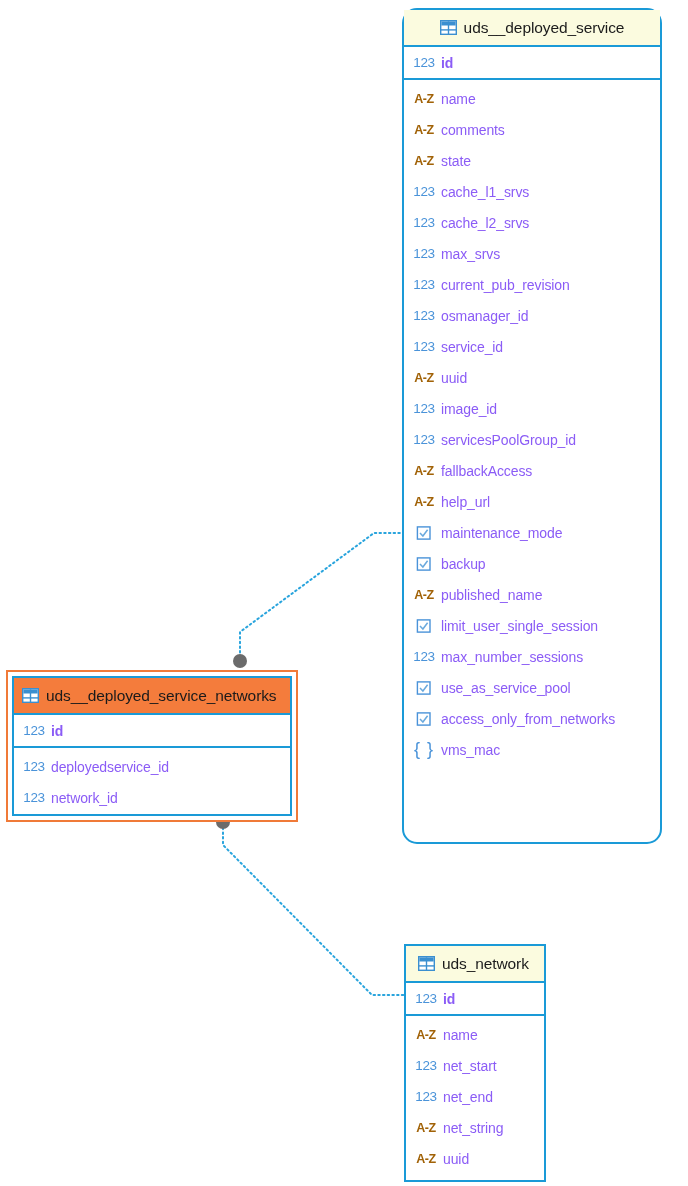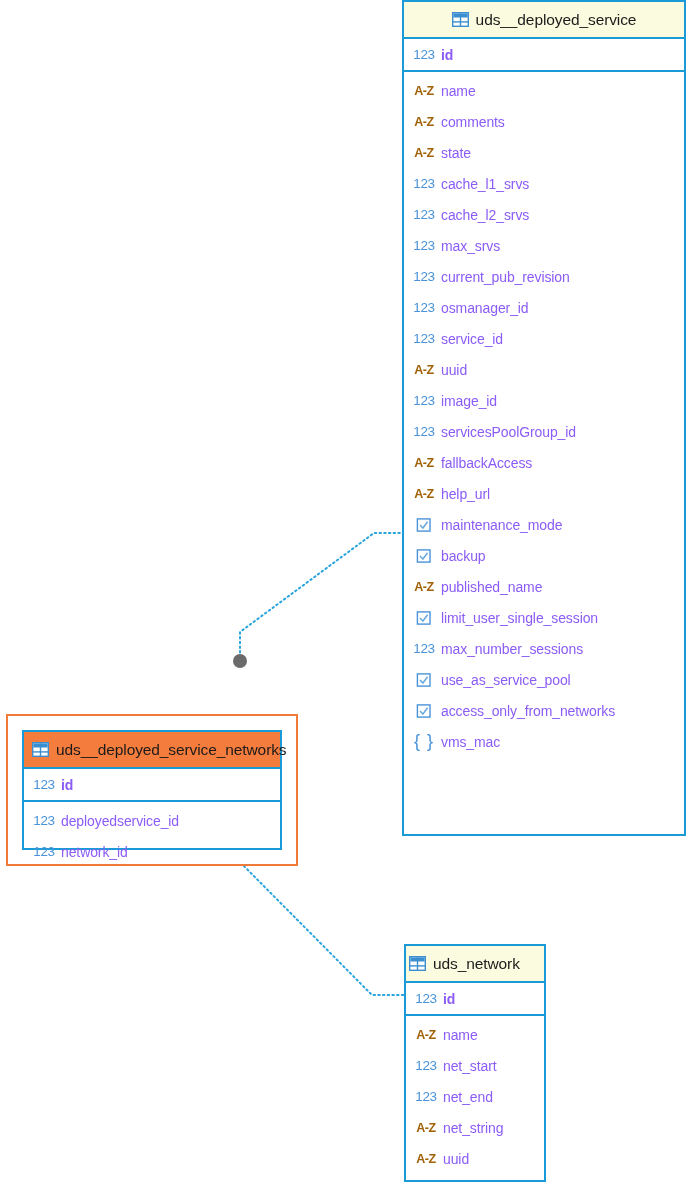--- a/index.html
+++ b/index.html
@@ -26,22 +26,21 @@
 
   
   .entity {
     position: absolute;
     box-sizing: border-box;
     background: #ffffff;
     border: 2px solid #1a9ad7;
   }
   .entity.selected {
     border: 2px solid #f07a38;
-    padding: 14px;
-    margin-top: 44px;
+    padding: 4px;
   }
   .entity.selected .inner {
     border: 2px solid #1a9ad7;
     box-sizing: border-box;
     height: 100%;
   }
   .entity .inner {
     height: 100%;
     box-sizing: border-box;
   }
@@ -133,21 +132,21 @@
     <polyline points="240,662 240,632 374,533 402,533" fill="none" stroke="#29a4dd" stroke-width="2" stroke-dasharray="1.5 3.2" stroke-linecap="round"></polyline>
     <circle cx="240" cy="661" r="7" fill="#6b6b6b"></circle>
   </g>
 
   <g>
     <polyline points="223,823 223,845 372,995 404,995" fill="none" stroke="#29a4dd" stroke-width="2" stroke-dasharray="1.5 3.2" stroke-linecap="round"></polyline>
     <circle cx="223" cy="822" r="7" fill="#6b6b6b"></circle>
   </g>
 </svg>
 
-<div class="entity" id="t0" style="left:402px; top:0; width:284px; height:836px;">
+<div class="entity" id="t0" style="left:402px; top:8px; width:260px; height:836px;border-radius:15px;">
   <div class="inner">
     <div class="ent-header">
       <svg class="grid-icon" viewBox="0 0 17 15">
         <rect x="0.7" y="0.7" width="15.6" height="13.6" fill="#ffffff" stroke="#3b8fd0" stroke-width="1.4"></rect>
         <rect x="1.4" y="1.4" width="14.2" height="4.1" fill="#3b8fd0"></rect>
         <line x1="8.5" y1="1.4" x2="8.5" y2="14.3" stroke="#3b8fd0" stroke-width="1.4"></line>
         <line x1="0.7" y1="9.9" x2="16.3" y2="9.9" stroke="#3b8fd0" stroke-width="1.4"></line>
       </svg>
       <span class="ent-title">uds__deployed_service</span>
     </div>
@@ -304,21 +303,21 @@
       <div class="field">
           <span class="icon icon-num">123</span>
           <span class="fname">network_id</span>
         </div>
     </div>
   </div>
 </div>
 
 <div class="entity" id="t2" style="left:404px; top:944px; width:142px; height:238px;">
   <div class="inner">
-    <div class="ent-header" style="justify-content:flex-start;padding-left:3px;">
+    <div class="ent-header" style="justify-content:flex-start;padding-left:12px;">
       <svg class="grid-icon" viewBox="0 0 17 15">
         <rect x="0.7" y="0.7" width="15.6" height="13.6" fill="#ffffff" stroke="#3b8fd0" stroke-width="1.4"></rect>
         <rect x="1.4" y="1.4" width="14.2" height="4.1" fill="#3b8fd0"></rect>
         <line x1="8.5" y1="1.4" x2="8.5" y2="14.3" stroke="#3b8fd0" stroke-width="1.4"></line>
         <line x1="0.7" y1="9.9" x2="16.3" y2="9.9" stroke="#3b8fd0" stroke-width="1.4"></line>
       </svg>
       <span class="ent-title">uds_network</span>
     </div>
 
     <div class="pk-section">

